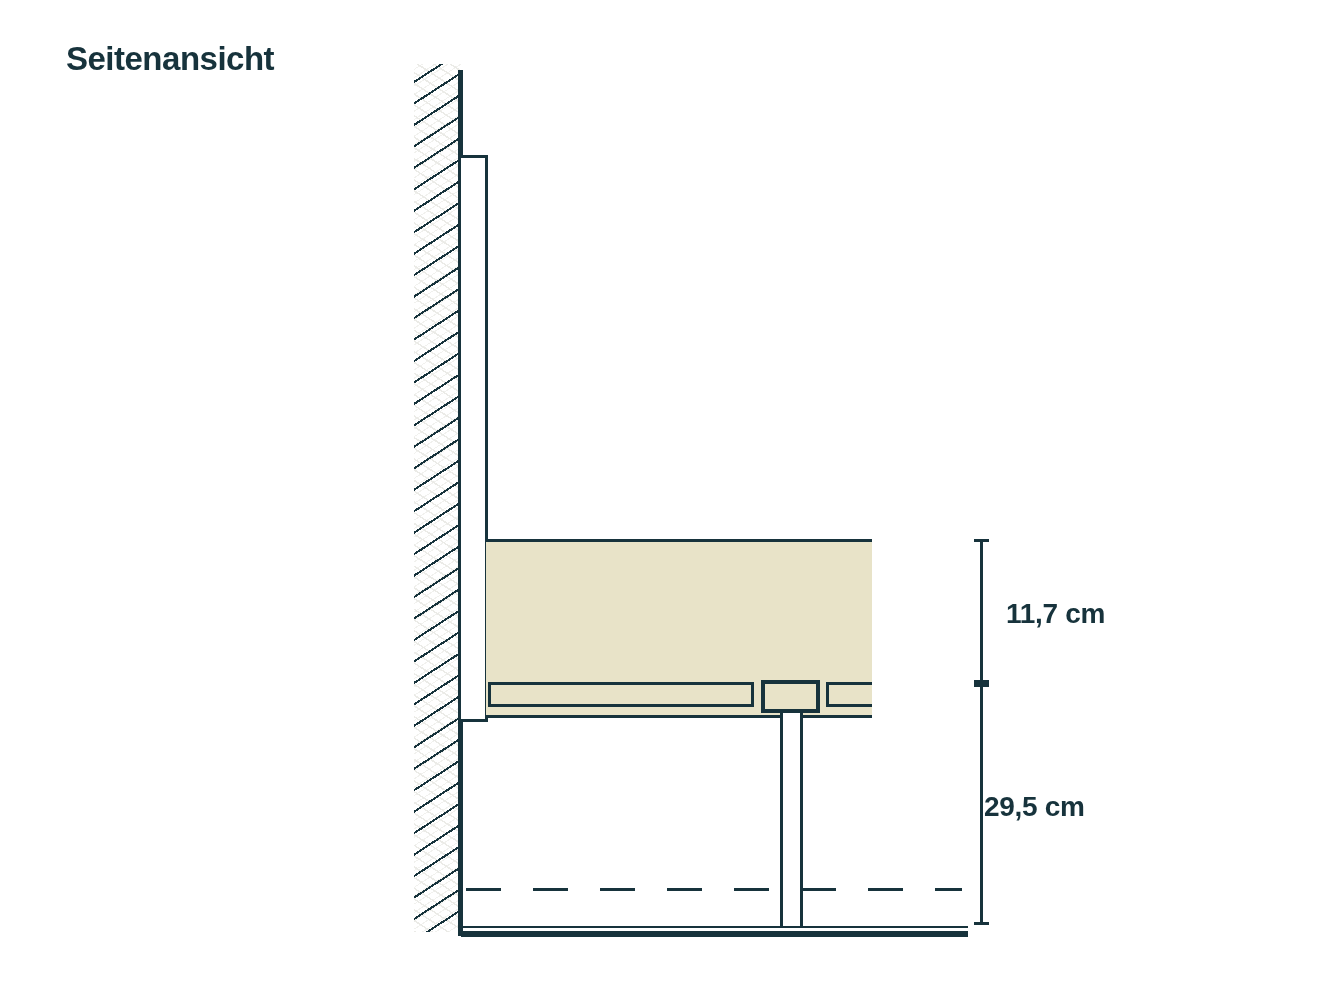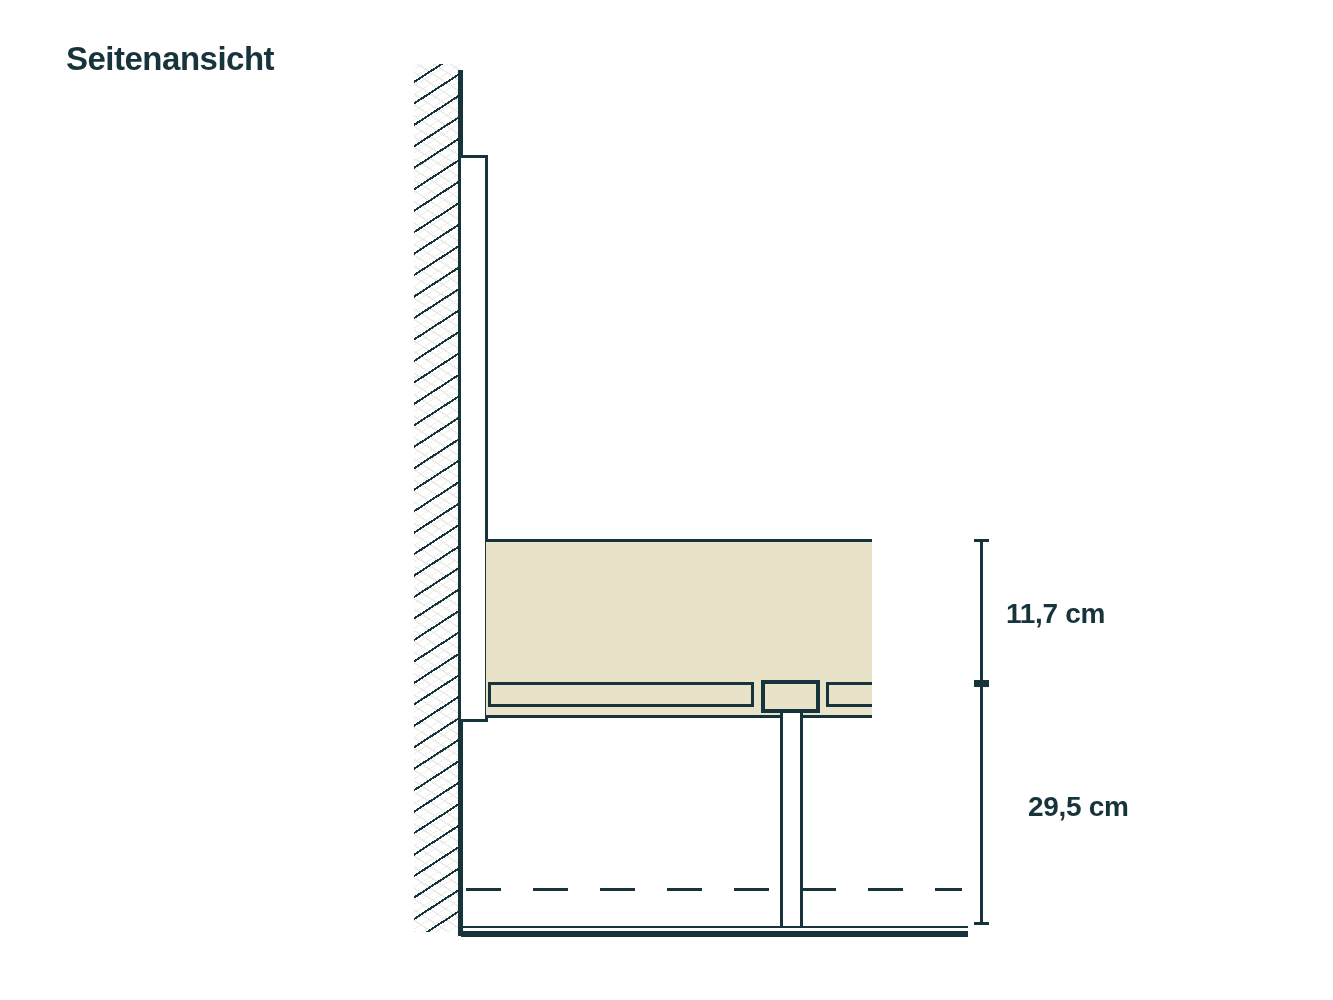--- a/index.html
+++ b/index.html
@@ -97,21 +97,21 @@
   .dim-line{ left:980px;top:540px;width:3px;height:385px;background:var(--ink);}
   .dim-tick-top{   left:974px;top:538.5px;width:15px;height:3.5px;background:var(--ink);}
   .dim-tick-mid{   left:974px;top:680px;  width:15px;height:6.5px;background:var(--ink);}
   .dim-tick-bottom{left:974px;top:921.5px;width:15px;height:3.5px;background:var(--ink);}
 
   .dim-label{
     font-size:28px;font-weight:700;color:var(--ink);
     white-space:nowrap;letter-spacing:-0.3px;
   }
   .dim-label.upper{left:1006px;top:598px;}
-  .dim-label.lower{left:1028px;top:791px;}
+  .dim-label.lower{left:984px;top:791px;}
 </style>
 </head>
 <body>
 
 <div class="canvas">
 
   <div class="abs title">Seitenansicht</div>
 
   <div class="abs wall-hatch"></div>
   <div class="abs wall-line"></div>

